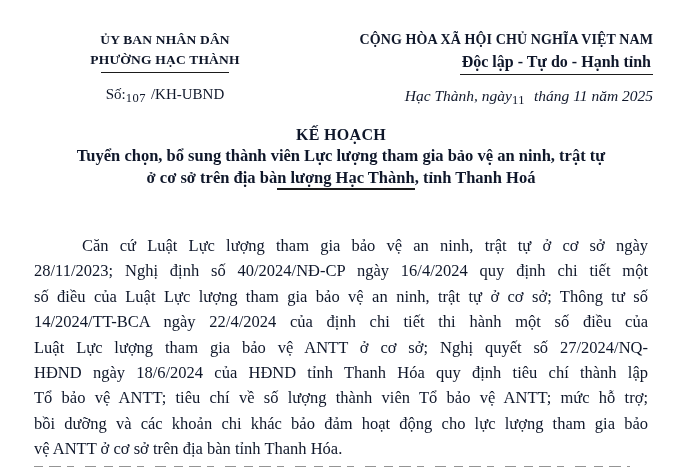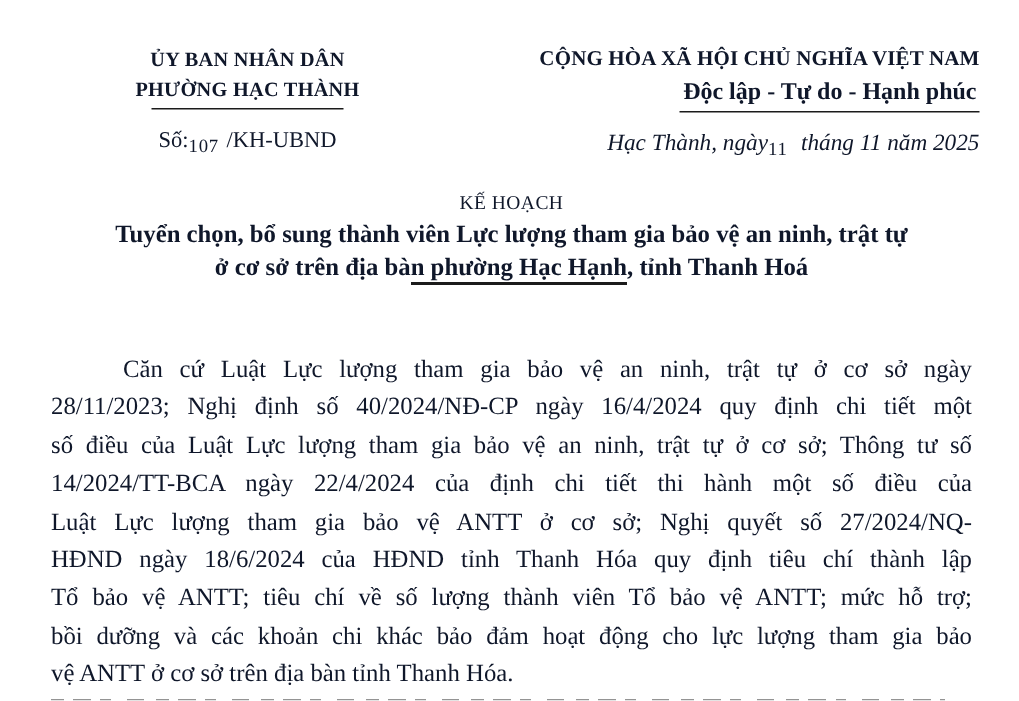--- a/index.html
+++ b/index.html
@@ -38,21 +38,21 @@
     font-weight: bold;
     font-size: 16px;
     border-bottom: 1.6px solid #1b1b1b;
     padding: 0 2px 1px 2px;
   }
   .dateline { margin-top: 12px; font-size: 15.5px; font-style: italic; }
   .dateline .suffix { margin-left: 9px; }
 
   
   .title-block { position: absolute; top: 124px; left: 34px; width: 614px; text-align: center; }
-  .doc-title    { font-weight: normal; font-size: 13px; line-height: 21px; letter-spacing: 0.3px; }
+  .doc-title    { font-weight: bold; font-size: 16px; line-height: 21px; letter-spacing: 0.3px; }
   .doc-subtitle { font-weight: bold; font-size: 16.5px; line-height: 22px; }
   .underlined-part { border-bottom: 2px solid #1b1b1b; padding-bottom: 1px; }
 
   
   .body-text { position: absolute; top: 233px; left: 34px; width: 614px; font-size: 16.5px; }
   .body-line {
     line-height: 25.4px;
     text-align: justify;
     text-align-last: justify;
   }
@@ -81,30 +81,30 @@
 
     <div class="hdr-left">
       <div class="issuer-line">ỦY BAN NHÂN DÂN</div>
       <div class="issuer-line">PHƯỜNG HẠC THÀNH</div>
       <div class="issuer-rule"></div>
       <div class="doc-number"><span>Số:</span><span class="num-inserted">107</span><span class="suffix">/KH-UBND</span></div>
     </div>
 
     <div class="hdr-right">
       <div class="nat-line1">CỘNG HÒA XÃ HỘI CHỦ NGHĨA VIỆT NAM</div>
-      <div class="nat-line2-wrap"><span class="nat-line2">Độc lập - Tự do - Hạnh phúc</span></div>
+      <div class="nat-line2-wrap"><span class="nat-line2">Độc lập - Tự do - Hạnh tỉnh</span></div>
       <div class="dateline"><span>Hạc Thành, ngày</span><span class="num-inserted">11</span><span class="suffix">tháng 11 năm 2025</span></div>
     </div>
 
   </div>
 
   <div class="title-block">
     <div class="doc-title">KẾ HOẠCH</div>
     <div class="doc-subtitle">Tuyển chọn, bổ sung thành viên Lực lượng tham gia bảo vệ an ninh, trật tự</div>
-    <div class="doc-subtitle"><span>ở cơ sở trên địa bà</span><span class="underlined-part">n phường Hạc Hạnh</span><span>, tỉnh Thanh Hoá</span></div>
+    <div class="doc-subtitle"><span>ở cơ sở trên địa bà</span><span class="underlined-part">n lượng Hạc Thành</span><span>, tỉnh Thanh Hoá</span></div>
   </div>
 
   <div class="body-text">
     <div class="body-line first">Căn cứ Luật Lực lượng tham gia bảo vệ an ninh, trật tự ở cơ sở ngày</div>
     <div class="body-line">28/11/2023; Nghị định số 40/2024/NĐ-CP ngày 16/4/2024 quy định chi tiết một</div>
     <div class="body-line">số điều của Luật Lực lượng tham gia bảo vệ an ninh, trật tự ở cơ sở; Thông tư số</div>
     <div class="body-line">14/2024/TT-BCA ngày 22/4/2024 của định chi tiết thi hành một số điều của</div>
     <div class="body-line">Luật Lực lượng tham gia bảo vệ ANTT ở cơ sở; Nghị quyết số 27/2024/NQ-</div>
     <div class="body-line">HĐND ngày 18/6/2024 của HĐND tỉnh Thanh Hóa quy định tiêu chí thành lập</div>
     <div class="body-line">Tổ bảo vệ ANTT; tiêu chí về số lượng thành viên Tổ bảo vệ ANTT; mức hỗ trợ;</div>

